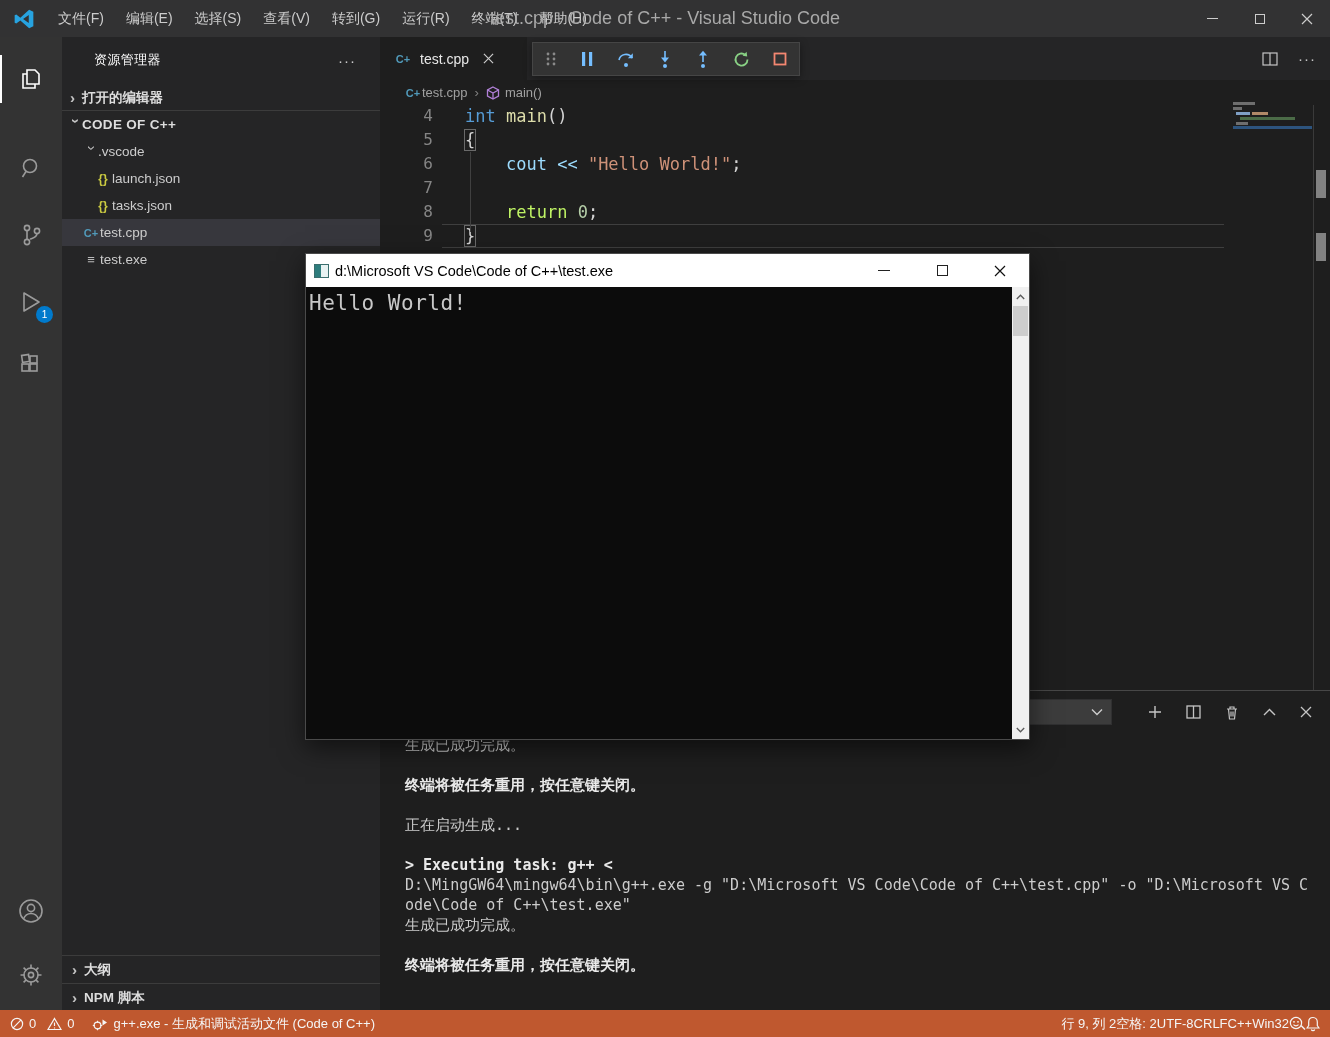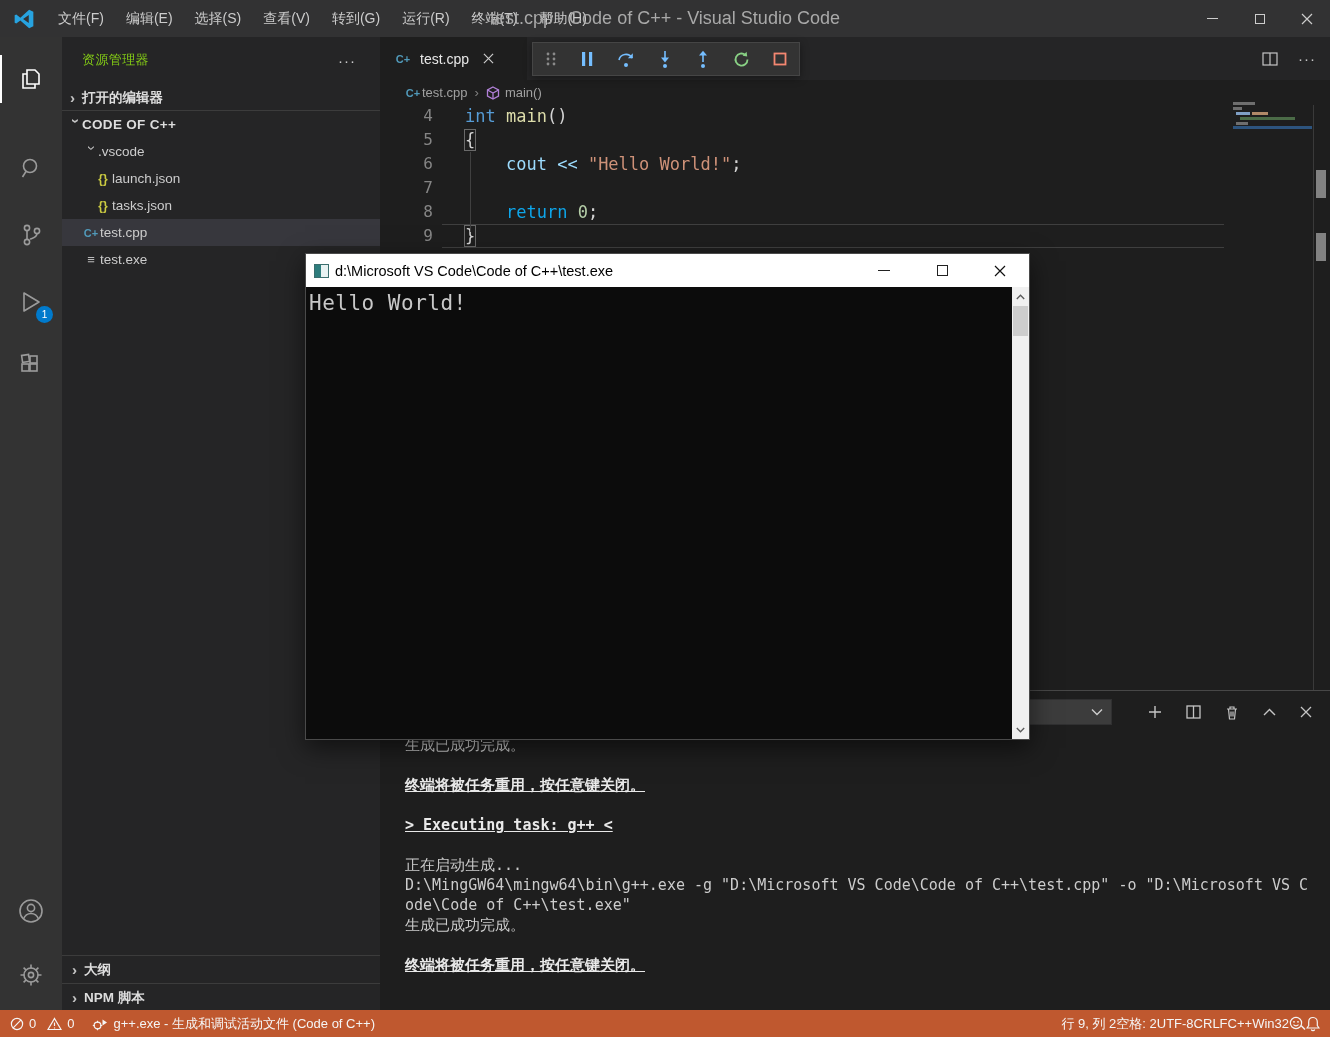--- a/index.html
+++ b/index.html
@@ -23,21 +23,21 @@
   .activitybar { left:0; top:37px; width:62px; height:973px; background:#333333; }
   .ab-item { position:absolute; left:0; width:62px; height:52px; display:flex; align-items:center; justify-content:center; }
   .ab-item svg { stroke:#9b9b9b; fill:none; stroke-width:1.6; }
   .ab-item.active svg { stroke:#ffffff; }
   .ab-item.active::before { content:""; position:absolute; left:0; top:2px; width:2px; height:48px; background:#ffffff; }
   .ab-badge { position:absolute; right:9px; bottom:5px; width:17px; height:17px; border-radius:50%; background:#007acc; color:#ffffff; font-size:10px; display:flex; align-items:center; justify-content:center; }
 
   
   .sidebar { left:62px; top:37px; width:318px; height:973px; background:#252526; color:#cccccc; }
   .sb-header { position:absolute; left:0; top:11px; width:100%; height:24px; display:flex; align-items:center; }
-  .sb-header .t { margin-left:20px; font-size:13px; color:#84cc16; letter-spacing:.4px; }
+  .sb-header .t { margin-left:32px; font-size:13px; color:#ffffff; letter-spacing:.4px; }
   .sb-more { position:absolute; right:24px; top:0; height:24px; display:flex; align-items:center; color:#cccccc; font-size:15px; letter-spacing:1px; }
   .row { position:absolute; left:0; width:100%; height:27px; display:flex; align-items:center; font-size:13.5px; color:#cccccc; cursor:default; }
   .row.bold { font-weight:bold; color:#dddddd; }
   .row.selected { background:#37373d; }
   .row .chev { display:inline-block; color:#c5c5c5; font-size:15px; line-height:1; width:12px; }
   .chev.down { transform:rotate(90deg); }
   .ico-json { color:#cbcb41; font-weight:bold; font-size:12px; width:18px; text-align:center; }
   .ico-cpp { color:#519aba; font-weight:bold; font-size:11px; width:18px; text-align:center; white-space:nowrap; }
   .ico-lines { color:#b9b9b9; font-size:13px; width:18px; text-align:center; }
   .sb-divider { position:absolute; left:0; width:100%; height:1px; background:#3c3c3c; }
@@ -48,38 +48,38 @@
   .tab { position:absolute; left:0; top:0; width:147px; height:43px; background:#1e1e1e; display:flex; align-items:center; padding:0 10px 0 14px; }
   .tab .lbl { color:#e8e8e8; font-size:14px; margin:0 14px 0 8px; }
   .editor-actions { position:absolute; right:14px; top:0; height:43px; display:flex; align-items:center; gap:20px; color:#c5c5c5; }
   .breadcrumb { left:380px; top:80px; width:950px; height:25px; display:flex; align-items:center; color:#a0a0a0; font-size:13px; }
   .bc-sep { margin:0 7px; color:#808080; }
   .code-area { left:380px; top:104px; width:950px; }
   .code-line { position:relative; height:24px; display:flex; font-family:"DejaVu Sans Mono","Liberation Mono",monospace; font-size:17px; line-height:24px; }
   .code-line .gutter { width:53px; text-align:right; color:#858585; flex:none; font-size:16px; }
   .code-line .code-text { padding-left:32px; white-space:pre; }
   .tk-kw{color:#569cd6} .tk-fn{color:#dcdcaa} .tk-var{color:#9cdcfe} .tk-op{color:#9cdcfe}
-  .tk-str{color:#ce9178} .tk-com{color:#6a9955} .tk-ctl{color:#0ea5e9} .tk-num{color:#b5cea8}
+  .tk-str{color:#ce9178} .tk-com{color:#6a9955} .tk-ctl{color:#bef264} .tk-num{color:#b5cea8}
   .tk-pl{color:#d4d4d4}
   .tk-br{color:#d4d4d4; outline:1px solid #6a6a6a; outline-offset:0;}
   .cur-border { position:absolute; left:62px; width:782px; top:0; height:24px; border-top:1px solid #3f3f3f; border-bottom:1px solid #3f3f3f; pointer-events:none; }
   .bracket-guide { left:470px; top:152px; width:1px; height:80px; background:#404040; }
   
   .minimap { left:1233px; top:100px; width:80px; height:32px; }
   .mm-bar { position:absolute; height:3px; }
   .mm-vline { left:1313px; top:105px; width:1px; height:585px; background:#3a3a3a; }
   .mm-thumb { left:1316px; width:10px; height:28px; background:#828282; }
 
   
   .panel { left:380px; top:690px; width:950px; height:320px; background:#1e1e1e; border-top:1px solid #474747; }
   .term-dropdown { position:absolute; left:640px; top:8px; width:92px; height:26px; background:#3c3c3c; border:1px solid #303031; display:flex; align-items:center; justify-content:flex-end; padding-right:8px; color:#cccccc; }
   .panel-icons { position:absolute; right:18px; top:8px; display:flex; gap:24px; align-items:center; height:26px; color:#c5c5c5; }
   .terminal-out { position:absolute; left:25px; top:44px; width:910px; font-family:"DejaVu Sans Mono","Liberation Mono",monospace; font-size:15px; color:#cccccc; }
   .term-line { height:20px; line-height:20px; white-space:pre; }
-  .term-line.bold { font-weight:bold; color:#e9e9e9;text-decoration:underline; }
+  .term-line.bold { font-weight:bold; color:#e9e9e9; }
   .term-line.gap { margin-top:20px; }
 
   
   .console { left:305px; top:253px; width:725px; height:487px; background:#0c0c0c; border:1px solid #4a4a4a; box-shadow:0 8px 24px rgba(0,0,0,.55); z-index:40; }
   .console-titlebar { position:absolute; left:0; top:0; width:100%; height:33px; background:#ffffff; display:flex; align-items:center; }
   .console-title { color:#000000; font-size:14.5px; margin-left:6px; white-space:nowrap; }
   .console-ico { width:15px; height:14px; margin-left:8px; border:1px solid #3b6e6e; background:#e8f2f2; position:relative; flex:none; }
   .console-ico::before { content:""; position:absolute; left:0; top:0; width:6px; height:100%; background:#2e7d7d; }
   .console-controls { position:absolute; right:0; top:0; height:33px; display:flex; }
   .console-btn { width:58px; height:33px; display:flex; align-items:center; justify-content:center; color:#111111; }
@@ -360,22 +360,22 @@
       <svg class="icon" width="13" height="8" viewBox="0 0 13 8">
           <path d="M1 7l5.5-5.5L12 7" fill="none" stroke="#c5c5c5" stroke-width="1.4"></path>
         </svg>
       <svg class="icon" width="12" height="12" viewBox="0 0 12 12">
           <path d="M1 1l10 10M11 1L1 11" stroke="#c5c5c5" stroke-width="1.3"></path>
         </svg>
     </div>
     <div class="terminal-out">
         <div class="term-line">生成已成功完成。</div>
         <div class="term-line bold gap">终端将被任务重用，按任意键关闭。</div>
+        <div class="term-line gap">正在启动生成...</div>
         <div class="term-line bold gap">&gt; Executing task: g++ &lt;</div>
-        <div class="term-line gap">正在启动生成...</div>
         <div class="term-line">D:\MingGW64\mingw64\bin\g++.exe -g "D:\Microsoft VS Code\Code of C++\test.cpp" -o "D:\Microsoft VS C</div>
         <div class="term-line">ode\Code of C++\test.exe"</div>
         <div class="term-line">生成已成功完成。</div>
         <div class="term-line bold gap">终端将被任务重用，按任意键关闭。</div>
       </div>
   </div>
 
   <div class="abs console">
     <div class="console-titlebar">
       <span class="console-ico"></span>

